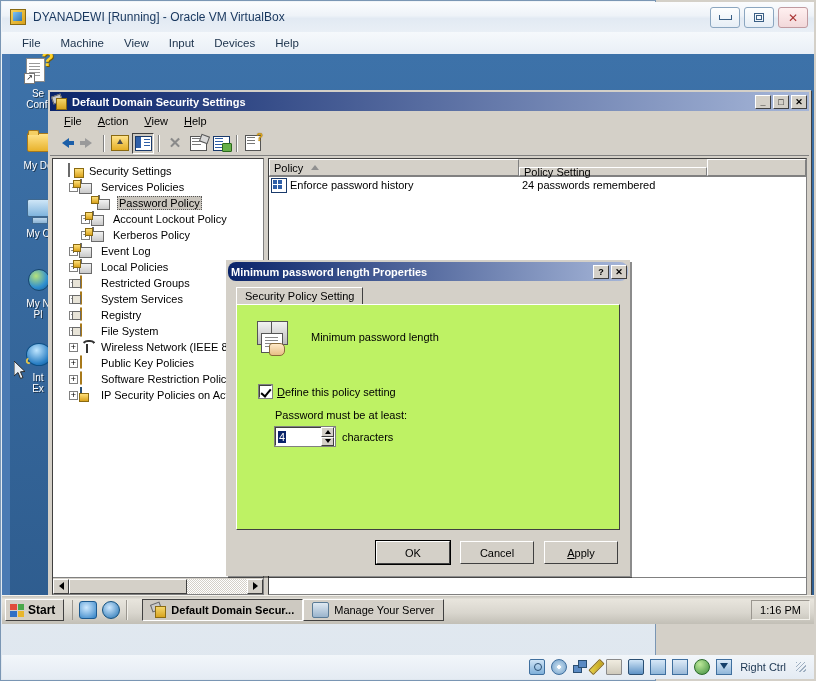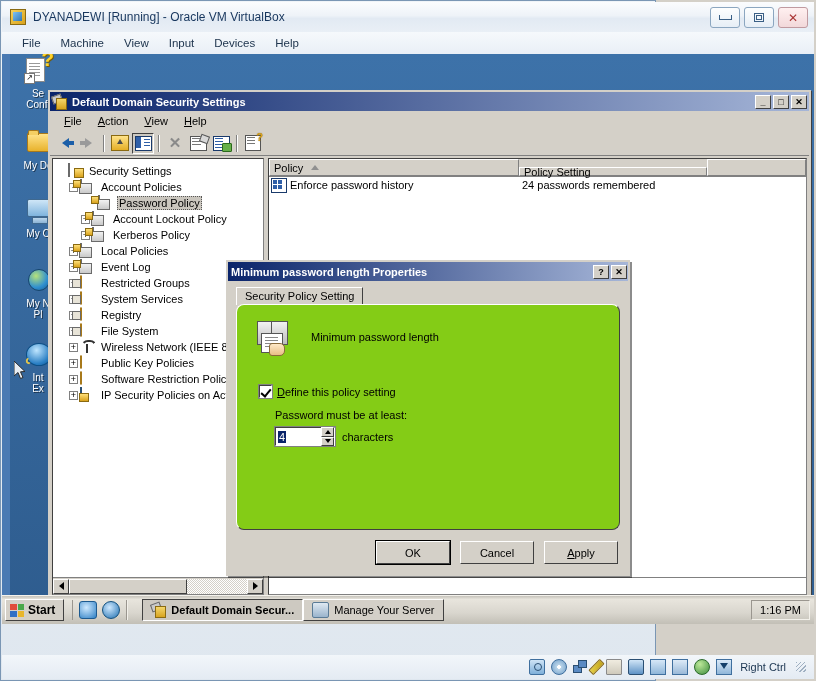--- a/index.html
+++ b/index.html
@@ -246,34 +246,34 @@
   }
 
   
   .dlg{
     position:absolute;left:176px;top:168px;width:404px;height:316px;
     background:#d4d0c8;
     border:2px solid #d4d0c8;box-shadow:2px 2px 0 rgba(0,0,0,.45);box-sizing:border-box;
   }
   .dlg-title{
     height:19px;background:linear-gradient(90deg,#0a246a,#a6b6d8);
-    display:flex;align-items:center;color:#fff;font-size:11px;font-weight:bold;padding-left:3px;
+    display:flex;align-items:center;color:#fff;font-size:11px;font-weight:bold;padding-left:3px;border-radius:8px;
   }
   .dlg-tbtns{margin-left:auto;display:flex;gap:2px;padding-right:1px;}
   .dlg-inner{position:absolute;left:2px;top:21px;right:2px;bottom:2px;}
   .tabstrip{position:absolute;left:6px;top:4px;right:6px;height:18px;}
   .tab{
     position:absolute;left:0;top:0;height:18px;padding:2px 8px 0;
     background:#d4d0c8;border-top:1px solid #fff;border-left:1px solid #fff;
     border-right:1px solid #404040;font-size:11px;box-sizing:border-box;
   }
   .tabpage{
-    position:absolute;left:6px;top:21px;right:6px;bottom:42px;background:#84cc16;
+    position:absolute;left:6px;top:21px;right:6px;bottom:42px;background:#bef264;
     border-top:1px solid #fff;border-left:1px solid #fff;
-    border-right:1px solid #404040;border-bottom:1px solid #404040;box-sizing:border-box;border-radius:8px;
+    border-right:1px solid #404040;border-bottom:1px solid #404040;box-sizing:border-box;
   }
   .pol-icon{position:absolute;left:18px;top:16px;width:38px;height:36px;}
   .pol-icon .cyl{position:absolute;width:15px;height:22px;border:1px solid #555;
     background:linear-gradient(#f2f2f2,#bdbdbd);}
   .pol-icon .cyl.a{left:2px;top:0;}
   .pol-icon .cyl.b{left:16px;top:0;}
   .pol-icon .sheet{position:absolute;left:6px;top:12px;width:20px;height:18px;background:#fff;
     border:1px solid #555;}
   .pol-icon .sheet:before{content:"";position:absolute;left:3px;top:3px;width:13px;height:1px;
     background:#888;box-shadow:0 3px 0 #888,0 6px 0 #888,0 9px 0 #888;}
@@ -545,21 +545,21 @@
 
             <div class="tnode">
               <span class="exp none"></span>
               <span class="tico"><span class="ico-shield"></span></span>
               <span class="tlabel">Security Settings</span>
             </div>
 
             <div class="tnode" style="padding-left:12px;">
               <span class="exp">-</span>
               <span class="tico"><span class="ico-policy"></span></span>
-              <span class="tlabel">Account Policies</span>
+              <span class="tlabel">Services Policies</span>
             </div>
 
             <div class="tnode selected" style="padding-left:30px;">
               <span class="exp none"></span>
               <span class="tico"><span class="ico-policy"></span></span>
               <span class="tlabel">Password Policy</span>
             </div>
 
             <div class="tnode" style="padding-left:24px;">
               <span class="exp">+</span>
@@ -569,27 +569,27 @@
 
             <div class="tnode" style="padding-left:24px;">
               <span class="exp">+</span>
               <span class="tico"><span class="ico-policy"></span></span>
               <span class="tlabel">Kerberos Policy</span>
             </div>
 
             <div class="tnode" style="padding-left:12px;">
               <span class="exp">+</span>
               <span class="tico"><span class="ico-policy"></span></span>
+              <span class="tlabel">Event Log</span>
+            </div>
+
+            <div class="tnode" style="padding-left:12px;">
+              <span class="exp">+</span>
+              <span class="tico"><span class="ico-policy"></span></span>
               <span class="tlabel">Local Policies</span>
-            </div>
-
-            <div class="tnode" style="padding-left:12px;">
-              <span class="exp">+</span>
-              <span class="tico"><span class="ico-policy"></span></span>
-              <span class="tlabel">Event Log</span>
             </div>
 
             <div class="tnode" style="padding-left:12px;">
               <span class="exp">+</span>
               <span class="tico"><span class="ico-folderlock"></span></span>
               <span class="tlabel">Restricted Groups</span>
             </div>
 
             <div class="tnode" style="padding-left:12px;">
               <span class="exp">+</span>

